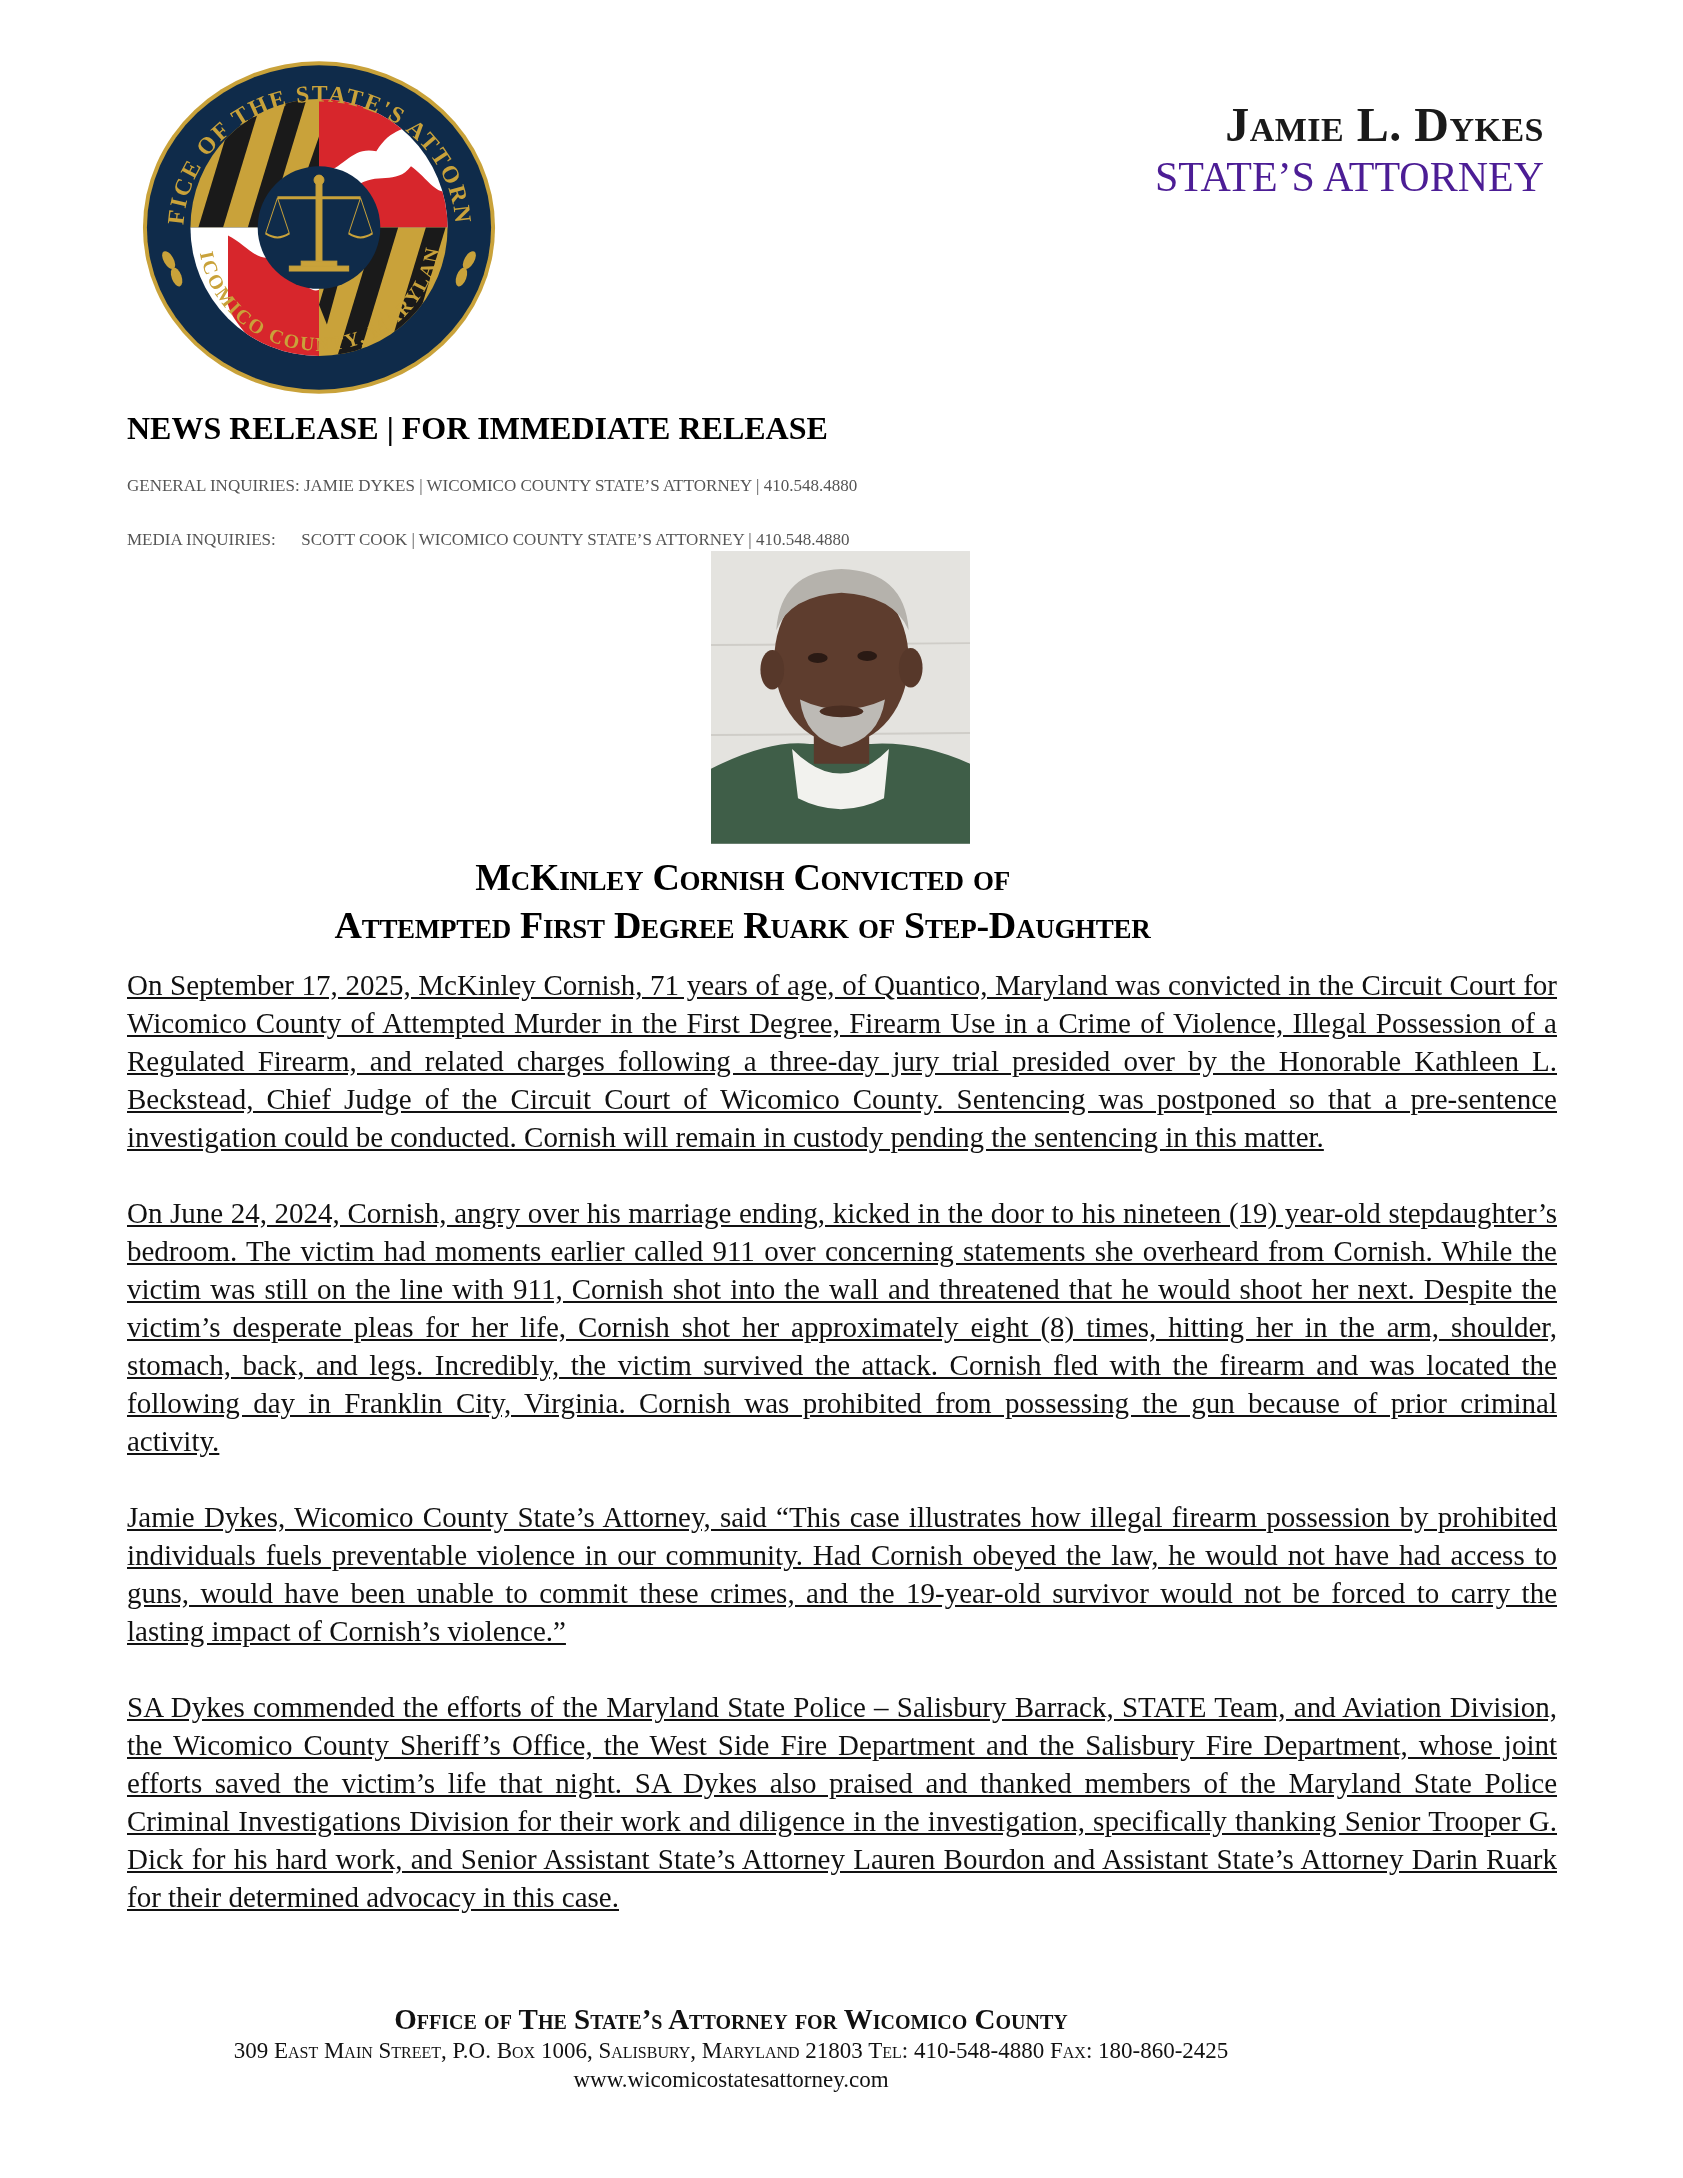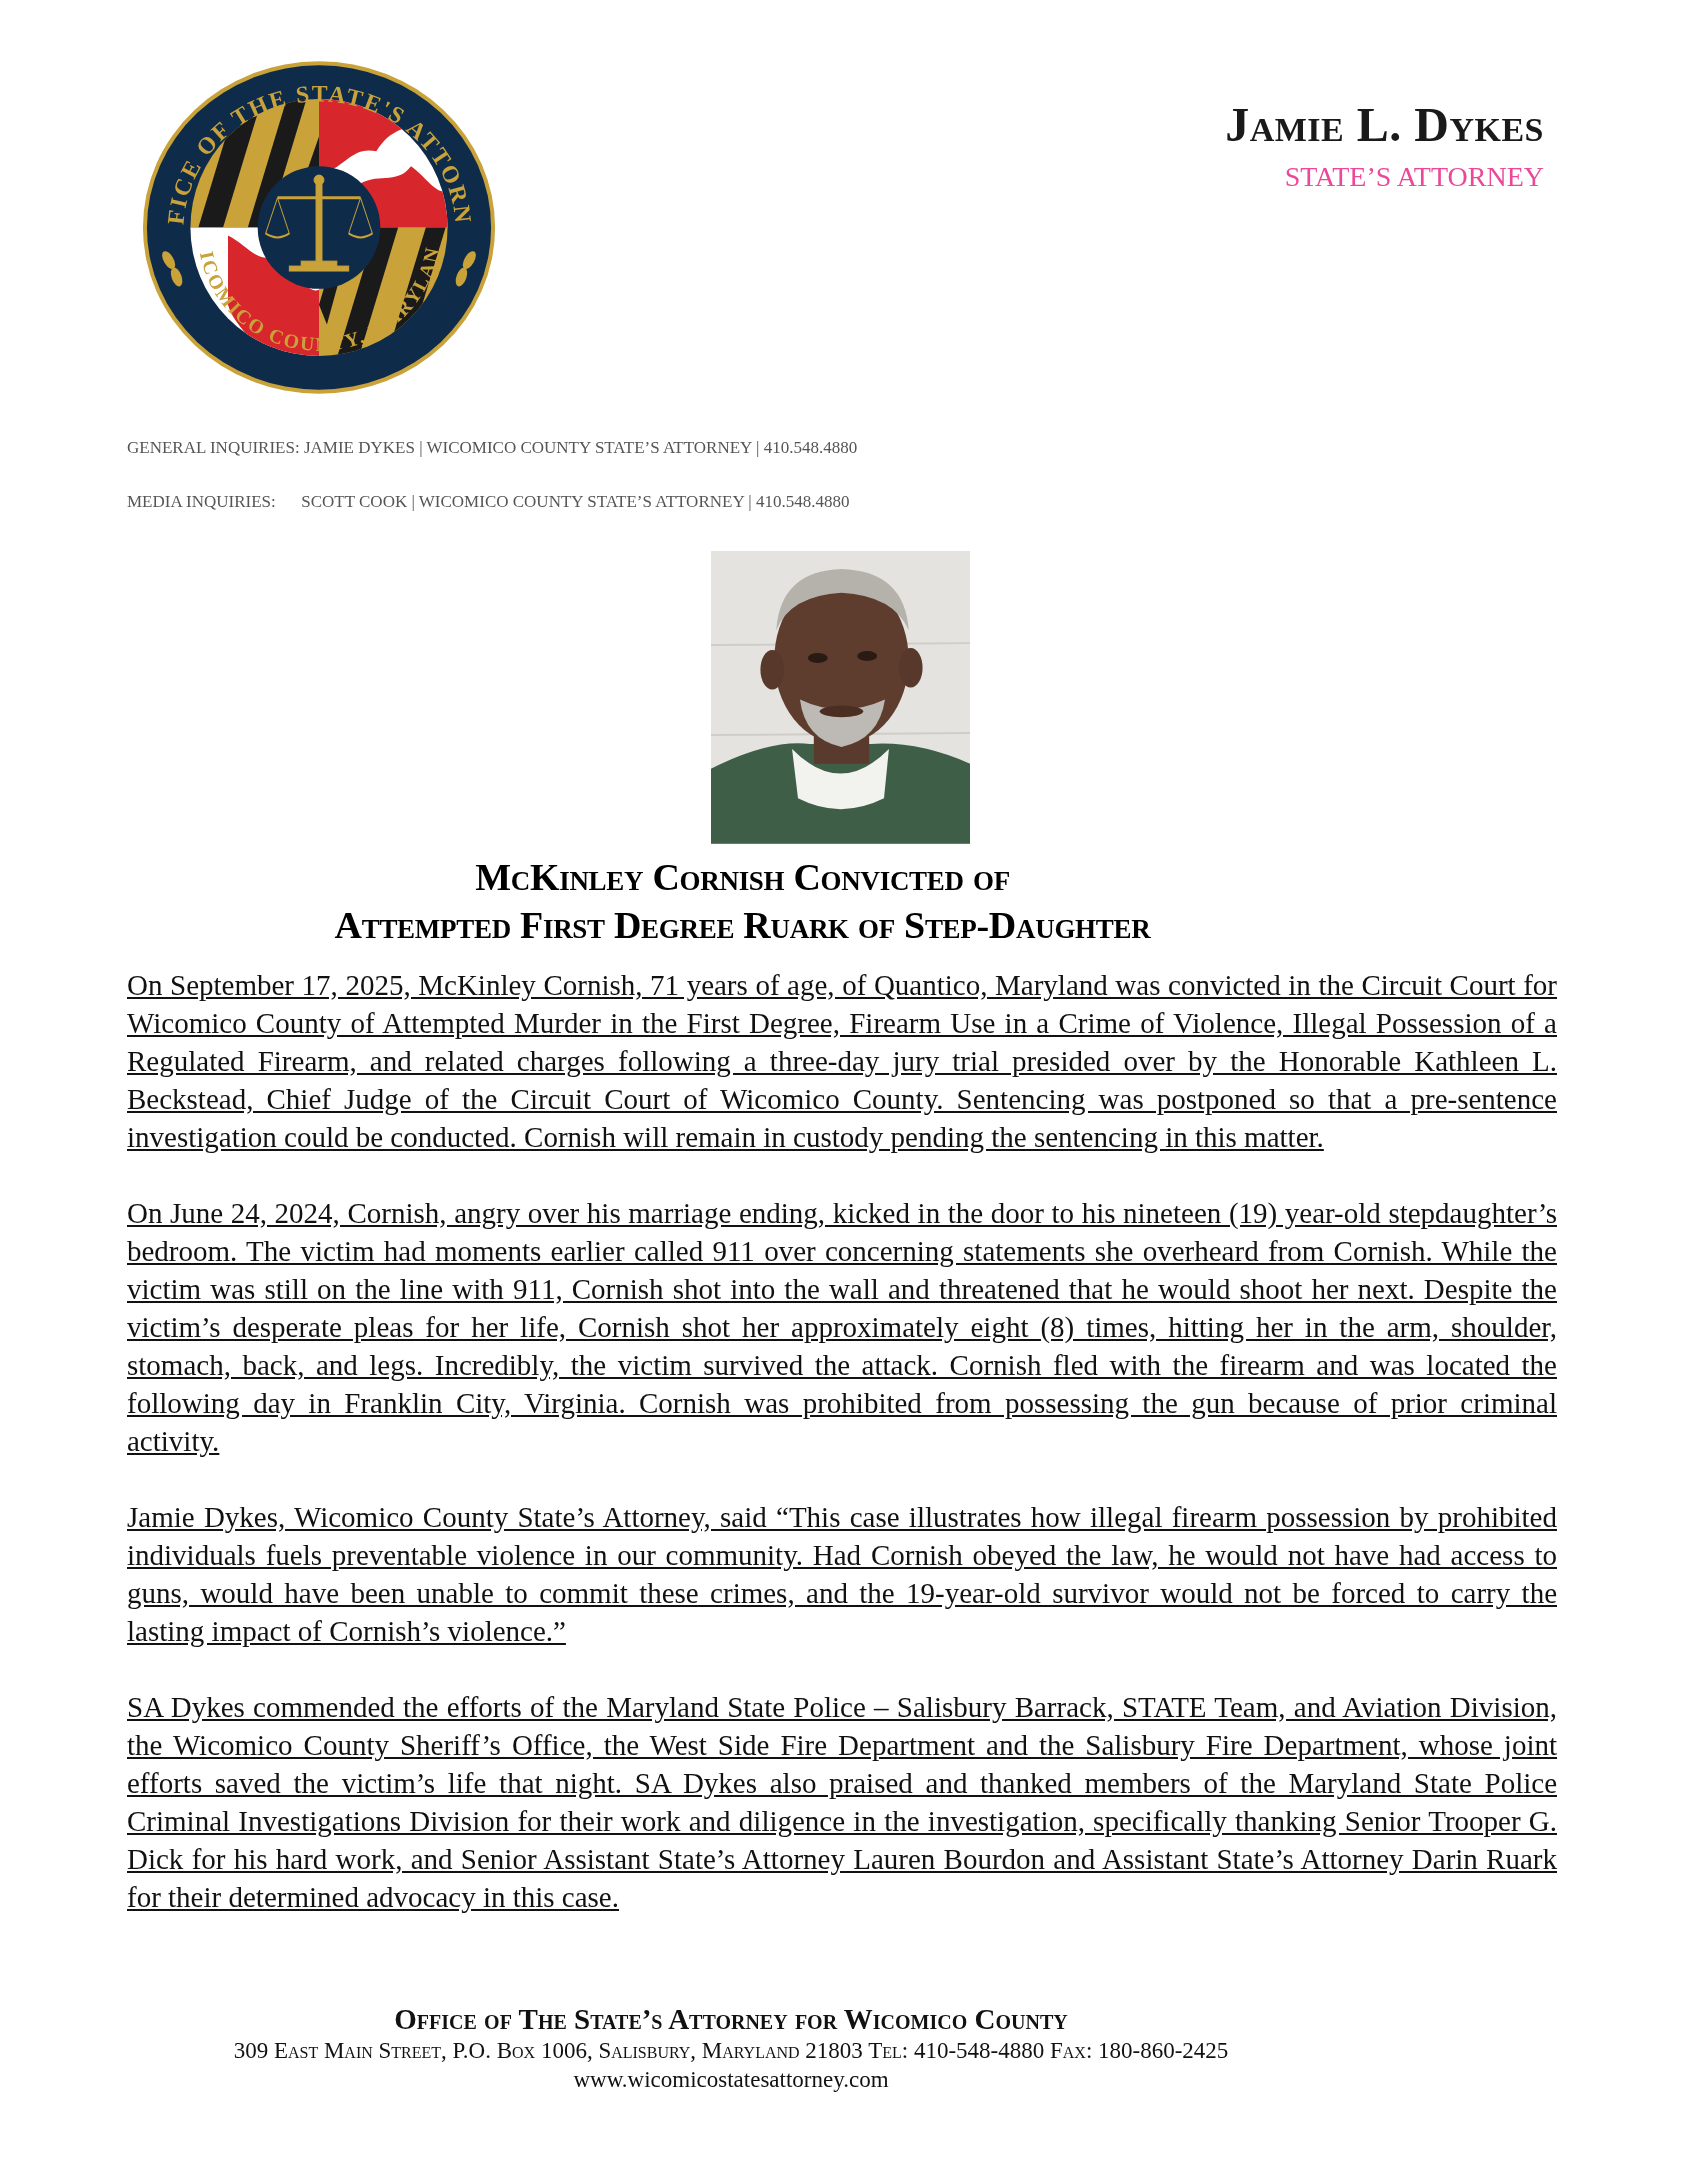--- a/index.html
+++ b/index.html
@@ -6,21 +6,21 @@
     body {
       width: 1683px; height: 2178px; position: relative; overflow: hidden;
       font-family: "Liberation Serif", "DejaVu Serif", serif; color: #111;
     }
     .seal { position: absolute; left: 139px; top: 57px; width: 361px; height: 342px; }
     .attorney-block { position: absolute; right: 139px; top: 89px; text-align: right; margin-top: 8px; }
     .attorney-name {
       font-size: 48px; font-weight: bold; font-variant: small-caps; letter-spacing: 0.5px;
       line-height: 55px; color: #1a1a1a;
     }
-    .attorney-title { font-size: 28px; line-height: 50px; color: #ec4899; margin-top: 0px; }
+    .attorney-title { font-size: 42px; line-height: 50px; color: #4c1d95; margin-top: 0px; }
 
     .release-block { position: absolute; left: 127px; top: 409px; width: 1436px; }
     .release-heading { font-size: 32px; font-weight: bold; line-height: 38px; color: #000; }
     .inquiry-line { font-size: 17px; line-height: 30px; color: #555; white-space: pre; margin-top: 24px; }
 
     .photo {
       position: absolute; left: 711px; top: 551px; width: 259px; height: 293px;
       overflow: hidden; background: #e6e6e4;
     }
 
@@ -105,20 +105,21 @@
     </text>
   </svg>
 </div>
 
 <div class="attorney-block">
   <div class="attorney-name">Jamie L. Dykes</div>
   <div class="attorney-title">STATE’S ATTORNEY</div>
 </div>
 
 <div class="release-block">
+  <div class="release-heading">NEWS RELEASE | FOR IMMEDIATE RELEASE</div>
   <div class="inquiry-line">GENERAL INQUIRIES: JAMIE DYKES | WICOMICO COUNTY STATE’S ATTORNEY | 410.548.4880</div>
   <div class="inquiry-line">MEDIA INQUIRIES:      SCOTT COOK | WICOMICO COUNTY STATE’S ATTORNEY | 410.548.4880</div>
 </div>
 
 <div class="photo" title="Booking photo of McKinley Cornish">
   <svg viewBox="0 0 262 296" width="259" height="293">
     <rect width="262" height="296" fill="#e4e3df"></rect>
     <line x1="0" y1="95" x2="262" y2="93" stroke="#cfcdc8" stroke-width="2"></line>
     <line x1="0" y1="186" x2="262" y2="184" stroke="#cfcdc8" stroke-width="2"></line>
 

